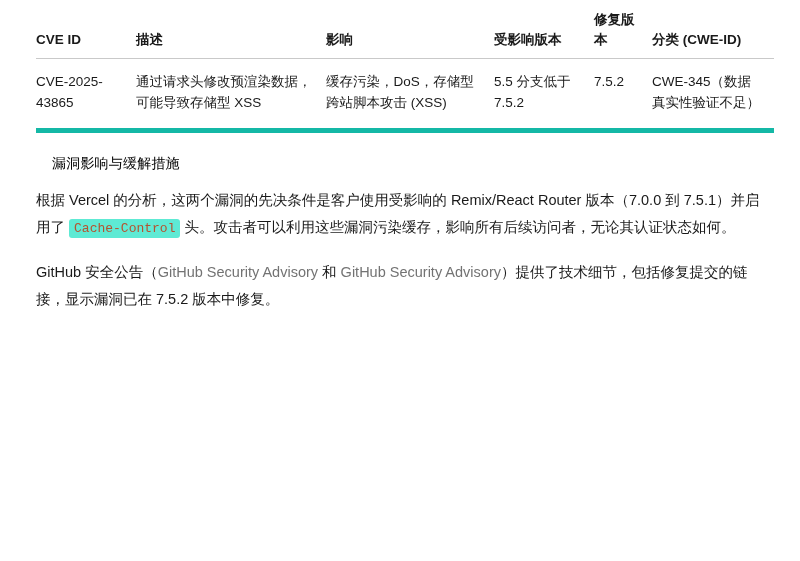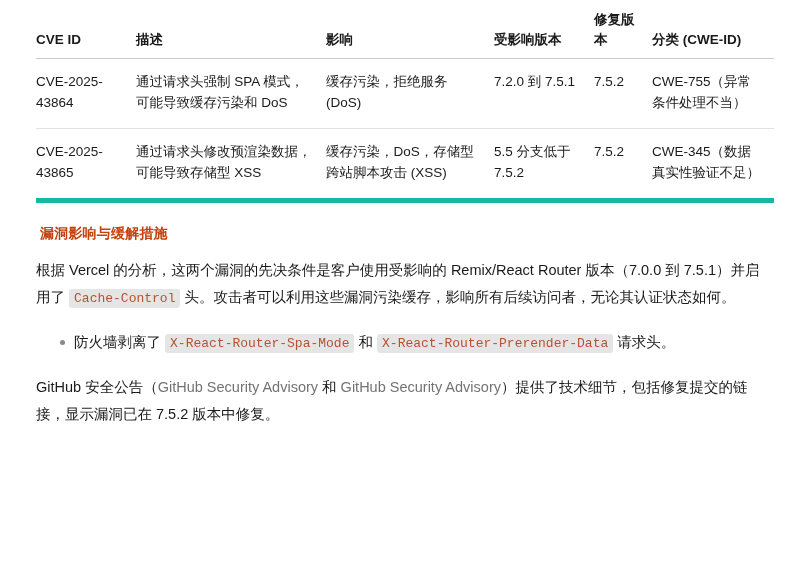--- a/index.html
+++ b/index.html
@@ -51,39 +51,39 @@
   col.c0 { width: 100px; }
   col.c1 { width: 190px; }
   col.c2 { width: 168px; }
   col.c3 { width: 100px; }
   col.c4 { width: 58px; }
   col.c5 { width: 122px; }
 
   
   h3.section-title {
     font-size: 14px;
-    font-weight: 700;
-    margin: 22px 0 14px 4px;
-    color: #c2410c;
+    font-weight: 400;
+    margin: 22px 0 14px 16px;
+    color: #000000;
     letter-spacing: 0.2px;
   }
   p.para {
     font-size: 14.5px;
     line-height: 1.85;
     margin: 0 0 18px 0;
     color: #1a1a1a;
     max-width: 740px;
   }
   p.para.tight {
     margin-bottom: 14px;
   }
   code.inline {
     font-family: "Liberation Mono", monospace;
     font-size: 13px;
-    background: #e5e5e5;
+    background: #5eead4;
     color: #b5522f;
     padding: 2px 5px;
     border-radius: 3px;
     white-space: nowrap;
     text-align: center;
   }
   a.link {
     color: #737373;
     text-decoration: none;
   }
@@ -132,43 +132,34 @@
       <tr>
         <th>CVE ID</th>
         <th>描述</th>
         <th>影响</th>
         <th>受影响版本</th>
         <th>修复版本</th>
         <th>分类 (CWE-ID)</th>
       </tr>
     </thead>
     <tbody>
-      <tr>
-        <td>CVE-2025-43864</td>
-        <td>通过请求头强制 SPA 模式，可能导致缓存污染和 DoS</td>
-        <td>缓存污染，拒绝服务 (DoS)</td>
-        <td>7.2.0 到 7.5.1</td>
-        <td>7.5.2</td>
-        <td>CWE-755（异常条件处理不当）</td>
-      </tr>
       <tr class="last-row">
         <td>CVE-2025-43865</td>
         <td>通过请求头修改预渲染数据，可能导致存储型 XSS</td>
         <td>缓存污染，DoS，存储型跨站脚本攻击 (XSS)</td>
         <td>5.5 分支低于 7.5.2</td>
         <td>7.5.2</td>
         <td>CWE-345（数据真实性验证不足）</td>
       </tr>
     </tbody>
   </table>
 
   <h3 class="section-title">漏洞影响与缓解措施</h3>
 
   <p class="para"><span>根据 Vercel 的分析，这两个漏洞的先决条件是客户使用受影响的 Remix/React Router 版本（7.0.0 到 7.5.1）并启用了 </span><code class="inline">Cache-Control</code><span> 头。攻击者可以利用这些漏洞污染缓存，影响所有后续访问者，无论其认证状态如何。</span></p>
 
 
   <ul class="bullets">
-    <li><span>防火墙剥离了 </span><code class="inline">X-React-Router-Spa-Mode</code><span> 和 </span><code class="inline">X-React-Router-Prerender-Data</code><span> 请求头。</span></li>
   </ul>
 
   <p class="para"><span>GitHub 安全公告（</span><a class="link" href="#">GitHub Security Advisory</a><span> 和 </span><a class="link" href="#">GitHub Security Advisory</a><span>）提供了技术细节，包括修复提交的链接，显示漏洞已在 7.5.2 版本中修复。</span></p>
 
 </div>
 
 </body></html>

